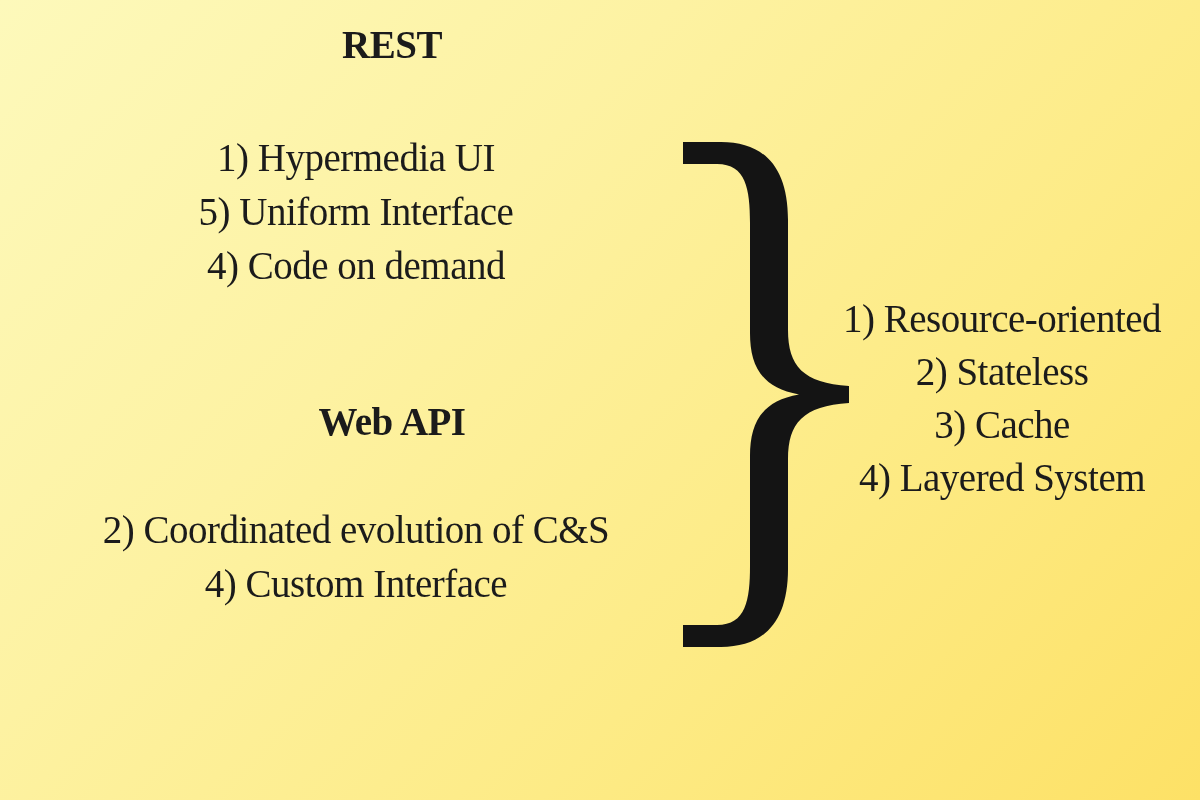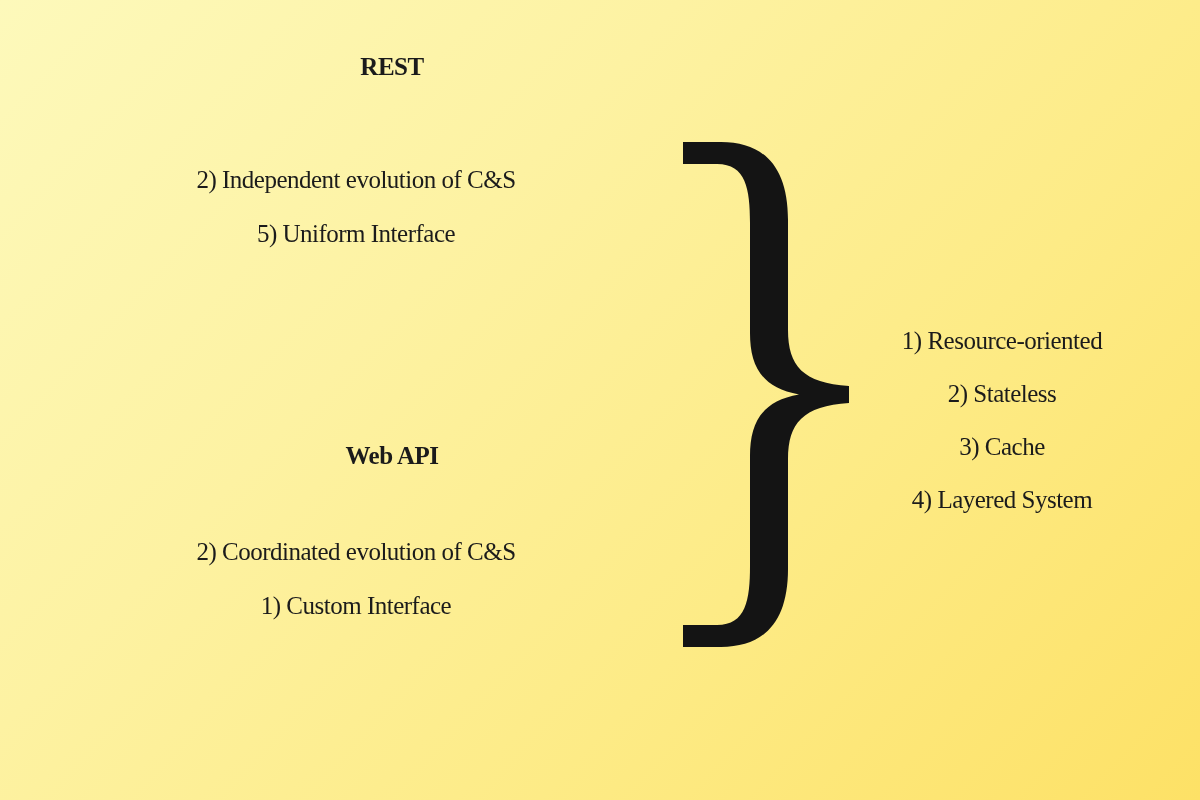--- a/index.html
+++ b/index.html
@@ -11,63 +11,63 @@
     width: 1200px;
     height: 800px;
     overflow: hidden;
     background: linear-gradient(133deg, #fdf9bb 0%, #fdf2a2 35%, #fdeb86 66%, #fde166 100%);
     font-family: "Liberation Serif", "DejaVu Serif", serif;
     color: #1b1b1b;
   }
   .txt {
     position: absolute;
     text-align: center;
-    font-size: 25px;
+    font-size: 39px;
     letter-spacing: -0.5px;
     white-space: nowrap;
-    margin-top: 22px;
   }
   .title {
     font-weight: bold;
     line-height: 54px;
   }
   .list {
     line-height: 54px;
   }
   .title-rest   { left: 242px; top: 18px;  width: 300px; }
   .list-rest    { left: 46px;  top: 131px; width: 620px; }
-  .title-webapi { left: 242px; top: 407px; width: 300px; }
+  .title-webapi { left: 242px; top: 395px; width: 300px; }
   .list-webapi  { left: 46px;  top: 503px; width: 620px; }
   .list-shared  { left: 802px; top: 292px; width: 400px; line-height: 53px; }
   .brace {
     position: absolute;
     left: 683px;
     top: 142px;
     width: 168px;
     height: 505px;
   }
   .brace svg { display: block; width: 100%; height: 100%; }
 </style>
 </head>
 <body>
 
 <div class="canvas">
 
   <div class="txt title title-rest">REST</div>
 
   <div class="txt list list-rest">
-    <div>2) Independent evolution of C&amp;S</div>
+    <div>1) Hypermedia UI</div>
     <div>5) Uniform Interface</div>
+    <div>4) Code on demand</div>
   </div>
 
   <div class="txt title title-webapi">Web API</div>
 
   <div class="txt list list-webapi">
     <div>2) Coordinated evolution of C&amp;S</div>
-    <div>1) Custom Interface</div>
+    <div>4) Custom Interface</div>
   </div>
 
   <div class="brace">
     <svg viewBox="0 0 168 505" preserveAspectRatio="none" aria-hidden="true">
       <path fill="#141414" d="
         M 0 0 L 38 0
         C 80 0 105 24 105 78
         L 105 188
         C 105 224 120 241 166 244
         L 166 261

